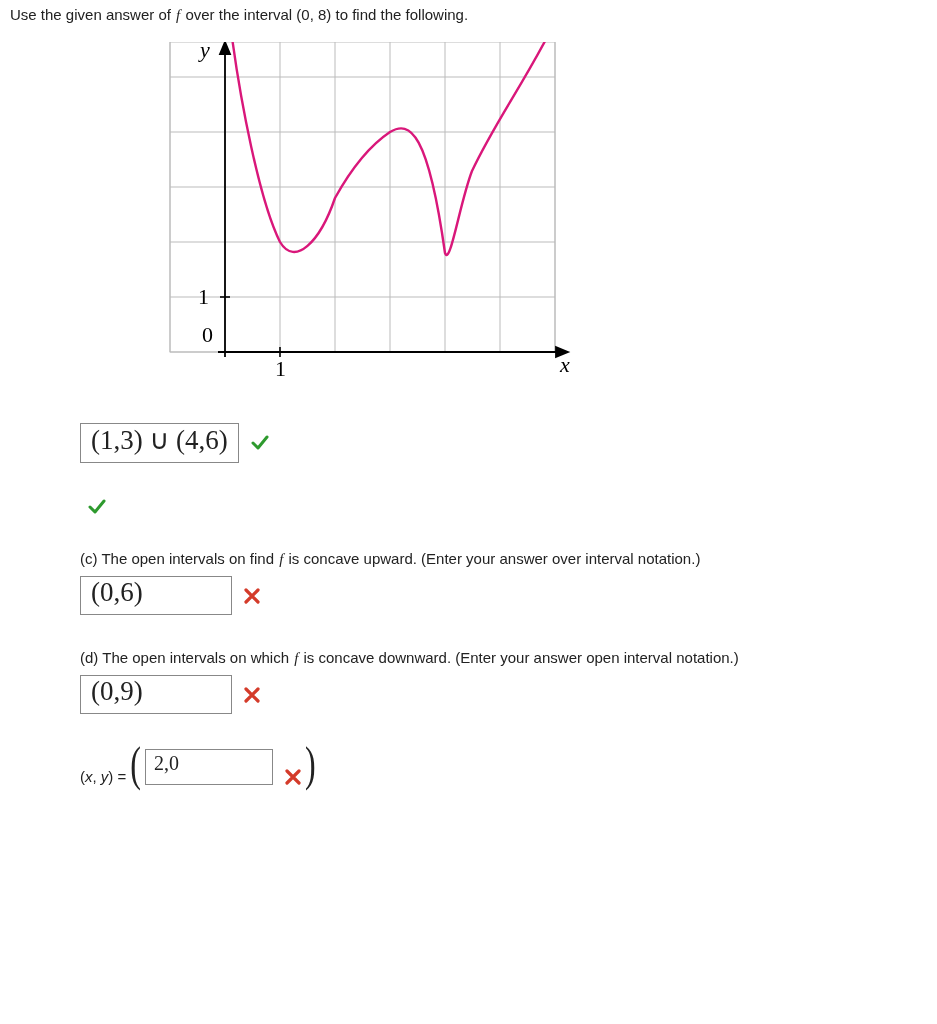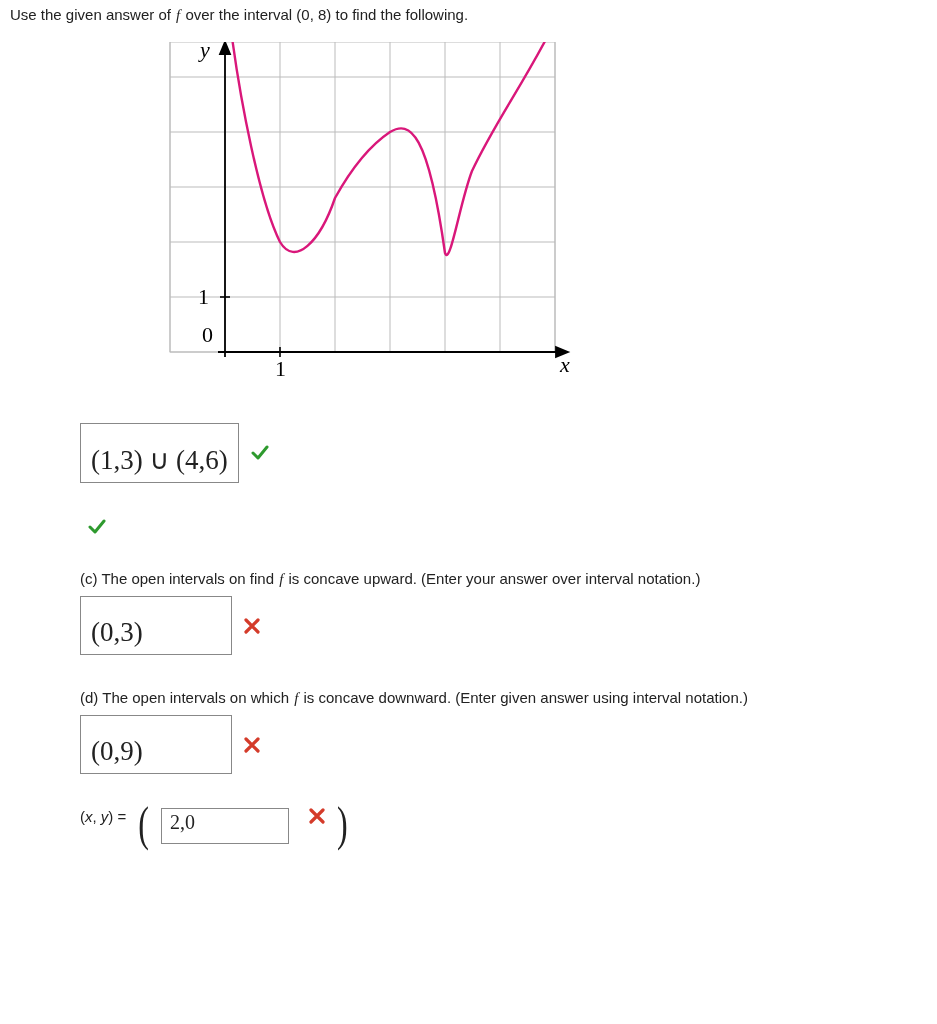--- a/index.html
+++ b/index.html
@@ -20,21 +20,21 @@
   }
   .part {
     margin: 0 0 34px 70px;
   }
   .part-label {
     margin-bottom: 8px;
   }
   .answer-box {
     display: inline-block;
     border: 1px solid #888;
-    padding: 20px 10px 6px 10px;
+    padding: 0 10px 6px 10px;
     font-family: "Times New Roman", Times, serif;
     font-size: 27px;
     vertical-align: middle;
     min-width: 120px;
     min-height: 30px;
     text-align: left;
   }
   .answer-box.small {
     font-size: 20px;
     min-width: 110px;
@@ -54,21 +54,21 @@
   .paren {
     font-family: "Times New Roman", Times, serif;
     font-size: 32px;
     vertical-align: middle;
     display: inline-block;
     transform: scaleY(1.5);
     position: relative;
     top: -2px;
   }
   .italic-f { font-style: italic; font-family:"Times New Roman",serif; padding:0 1px;}
-  .coord-row { display:flex; align-items:flex-start; gap:12px;}
+  .coord-row { display:flex; align-items:flex-end; gap:4px;}
 </style>
 </head>
 <body>
 
 <div class="prompt-text">
   <span>Use the given answer of </span><span class="italic-f">f</span><span> over the interval (0, 8) to find the following.</span>
 </div>
 
 <div class="graph-wrap">
   <svg width="420" height="350" viewBox="0 0 420 350">
@@ -134,31 +134,31 @@
     <svg width="18" height="18" viewBox="0 0 18 18">
         <path d="M2 9 L7 14 L16 3" stroke="#2e9a2e" stroke-width="3" fill="none" stroke-linecap="round" stroke-linejoin="round"></path>
       </svg>
   </span>
 </div>
 
 <div class="part">
   <div class="part-label">
     <span>(c) The open intervals on find </span><span class="italic-f">f</span><span> is concave upward. (Enter your answer over interval notation.)</span>
   </div>
-  <span class="answer-box" style="min-width:130px">(0,3)</span>
+  <span class="answer-box" style="min-width:130px">(0,6)</span>
   <span class="feedback">
     <svg width="16" height="16" viewBox="0 0 16 16">
         <path d="M2 2 L14 14 M14 2 L2 14" stroke="#d43b2a" stroke-width="3.2" stroke-linecap="round"></path>
       </svg>
   </span>
 </div>
 
 <div class="part">
   <div class="part-label">
-    <span>(d) The open intervals on which </span><span class="italic-f">f</span><span> is concave downward. (Enter given answer using interval notation.)</span>
+    <span>(d) The open intervals on which </span><span class="italic-f">f</span><span> is concave downward. (Enter your answer open interval notation.)</span>
   </div>
   <span class="answer-box" style="min-width:130px">(0,9)</span>
   <span class="feedback">
     <svg width="16" height="16" viewBox="0 0 16 16">
         <path d="M2 2 L14 14 M14 2 L2 14" stroke="#d43b2a" stroke-width="3.2" stroke-linecap="round"></path>
       </svg>
   </span>
 </div>
 
 <div class="part" style="margin-bottom:10px">

